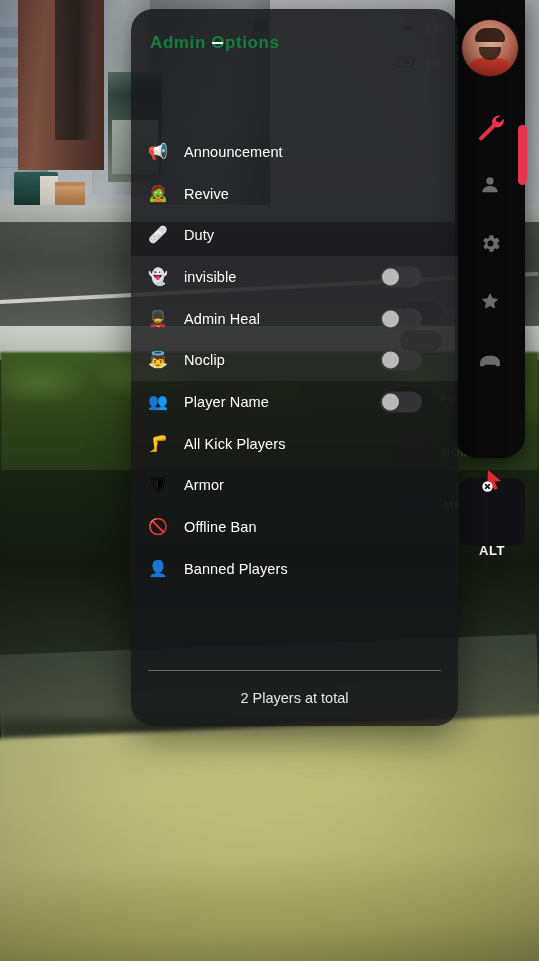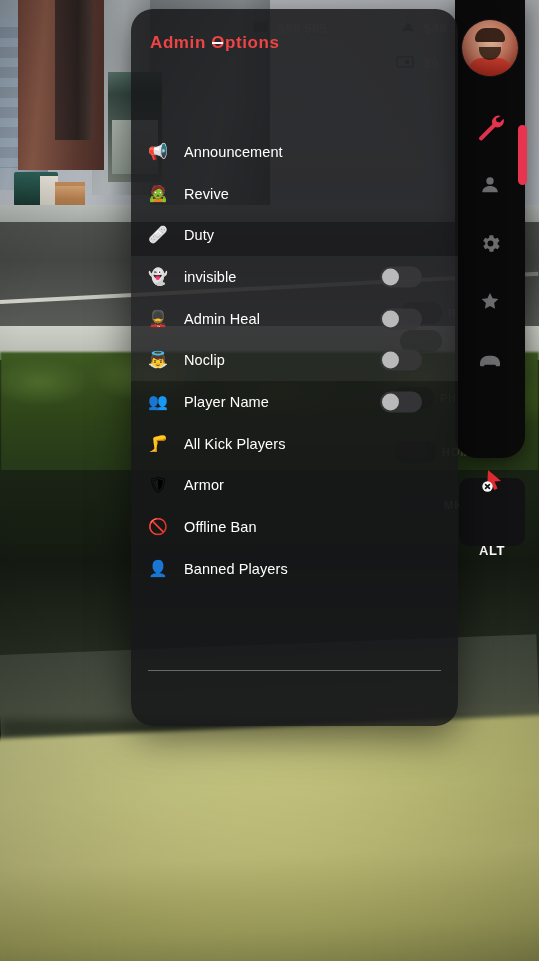--- a/index.html
+++ b/index.html
@@ -213,21 +213,21 @@
   
   .panel {
     position:absolute; left:131px; top:9px; width:327px; height:717px;
     background:rgba(22,22,24,.86);
     border-radius:22px;
     box-shadow:0 10px 40px rgba(0,0,0,.55);
     overflow:hidden;
   }
   .panel-title {
     position:absolute; left:19px; top:24px;
-    font-size:17px; font-weight:bold; color:#ef4444;
+    font-size:17px; font-weight:bold; color:#15803d;
     letter-spacing:.6px;
   }
   .panel-title .slashO { position:relative; display:inline-block; }
   .panel-title .slashO::after {
     content:""; position:absolute; left:1px; top:50%; width:11px; height:2px;
     background:#fff; transform:translateY(-50%);
   }
   .search-bar {
     position:absolute; left:17px; top:77px; width:293px; height:36px;
     background:#e8354f; border:none; border-radius:8px;
@@ -471,16 +471,17 @@
           <span class="mi-icon">🚫</span>
           <span class="mi-label">Offline Ban</span>
         </div>
         <div class="menu-item">
           <span class="mi-icon">👤</span>
           <span class="mi-label">Banned Players</span>
         </div>
       </div>
 
     <div class="footer-div"></div>
+    <div class="footer-text">2 Players at total</div>
 
   </div>
 
 </div>
 
 </body></html>

